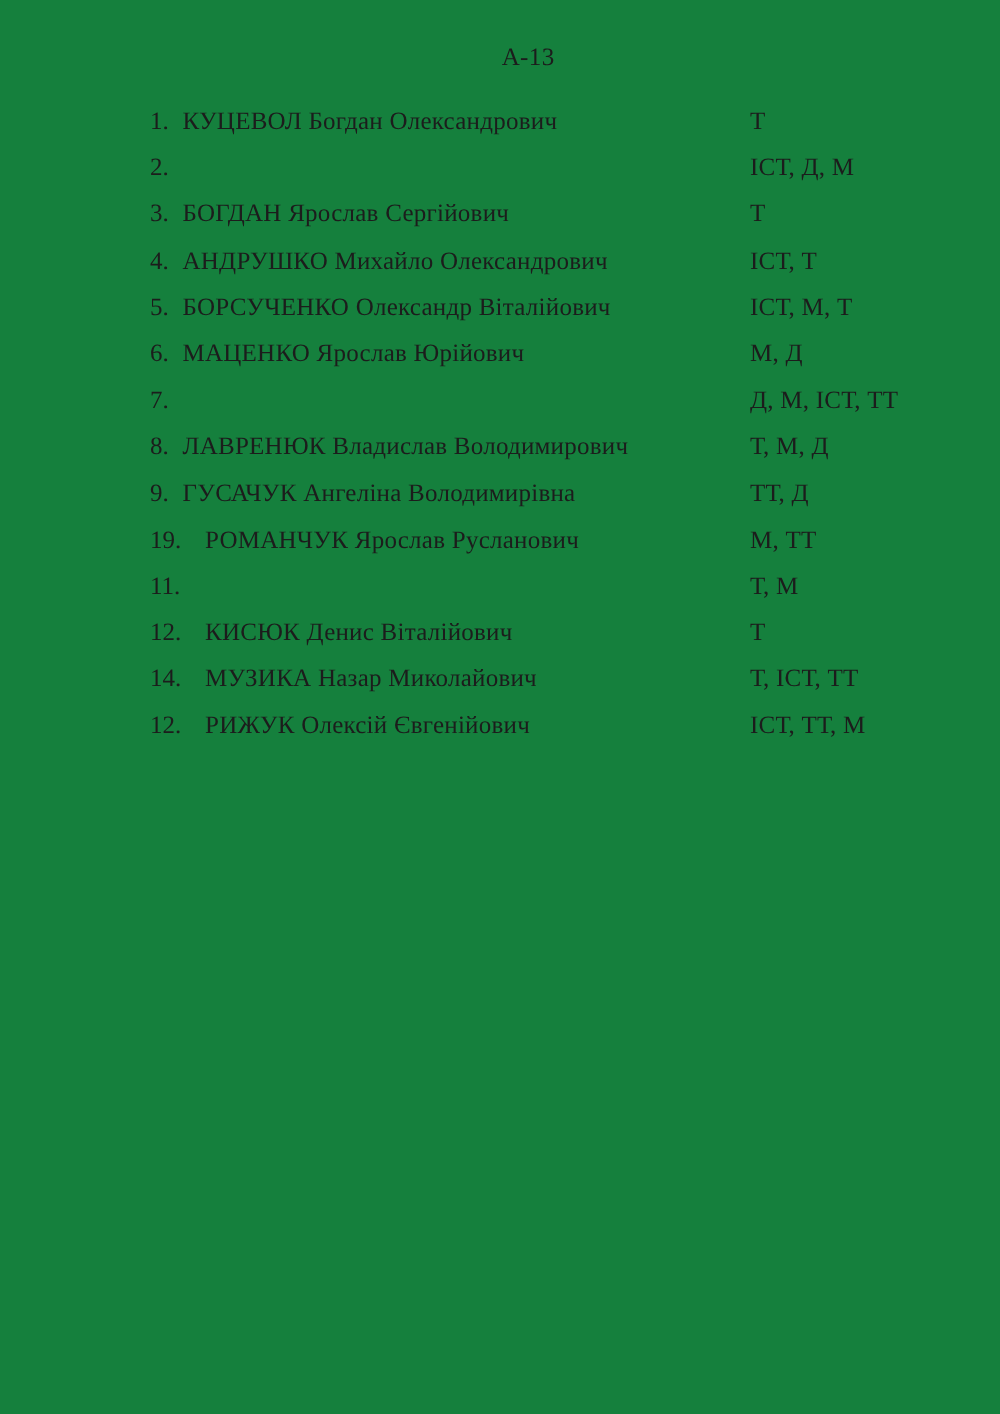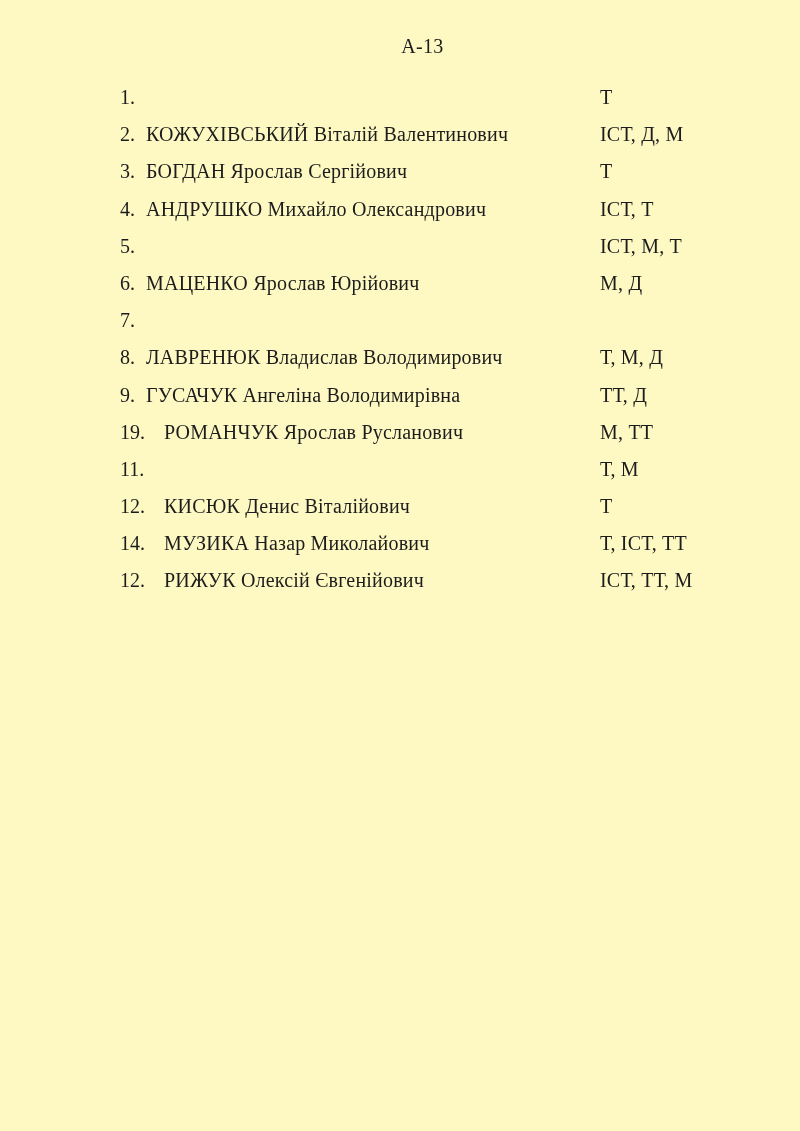--- a/index.html
+++ b/index.html
@@ -4,21 +4,21 @@
 <style>
   html, body {
     margin: 0;
     padding: 0;
     background: #ffffff;
   }
   .doc-page {
     position: relative;
     width: 800px;
     height: 1131px;
-    background: #fef9c3;
+    background: #15803d;
     font-family: "Liberation Serif", "DejaVu Serif", serif;
     color: #1c1c1c;
     overflow: hidden;
   }
   .doc-title {
     position: absolute;
     top: 35px;
     left: 0;
     width: 845px; 
     text-align: center;
@@ -59,48 +59,50 @@
   }
 </style>
 </head>
 <body>
 
 <div class="doc-page">
   <div class="doc-title">А-13</div>
   <div class="list">
       <div class="row">
     <span class="num">1.</span>
+    <span class="name">КУЦЕВОЛ Богдан Олександрович</span>
     <span class="codes">Т</span>
   </div>
       <div class="row">
     <span class="num">2.</span>
-    <span class="name">КОЖУХІВСЬКИЙ Віталій Валентинович</span>
     <span class="codes">ІСТ, Д, М</span>
   </div>
       <div class="row">
     <span class="num">3.</span>
     <span class="name">БОГДАН Ярослав Сергійович</span>
     <span class="codes">Т</span>
   </div>
       <div class="row">
     <span class="num">4.</span>
     <span class="name">АНДРУШКО Михайло Олександрович</span>
     <span class="codes">ІСТ, Т</span>
   </div>
       <div class="row">
     <span class="num">5.</span>
+    <span class="name">БОРСУЧЕНКО Олександр Віталійович</span>
     <span class="codes">ІСТ, М, Т</span>
   </div>
       <div class="row">
     <span class="num">6.</span>
     <span class="name">МАЦЕНКО Ярослав Юрійович</span>
     <span class="codes">М, Д</span>
   </div>
       <div class="row">
     <span class="num">7.</span>
+    <span class="codes">Д, М, ІСТ, ТТ</span>
   </div>
       <div class="row">
     <span class="num">8.</span>
     <span class="name">ЛАВРЕНЮК Владислав Володимирович</span>
     <span class="codes">Т, М, Д</span>
   </div>
       <div class="row">
     <span class="num">9.</span>
     <span class="name">ГУСАЧУК Ангеліна Володимирівна</span>
     <span class="codes">ТТ, Д</span>

